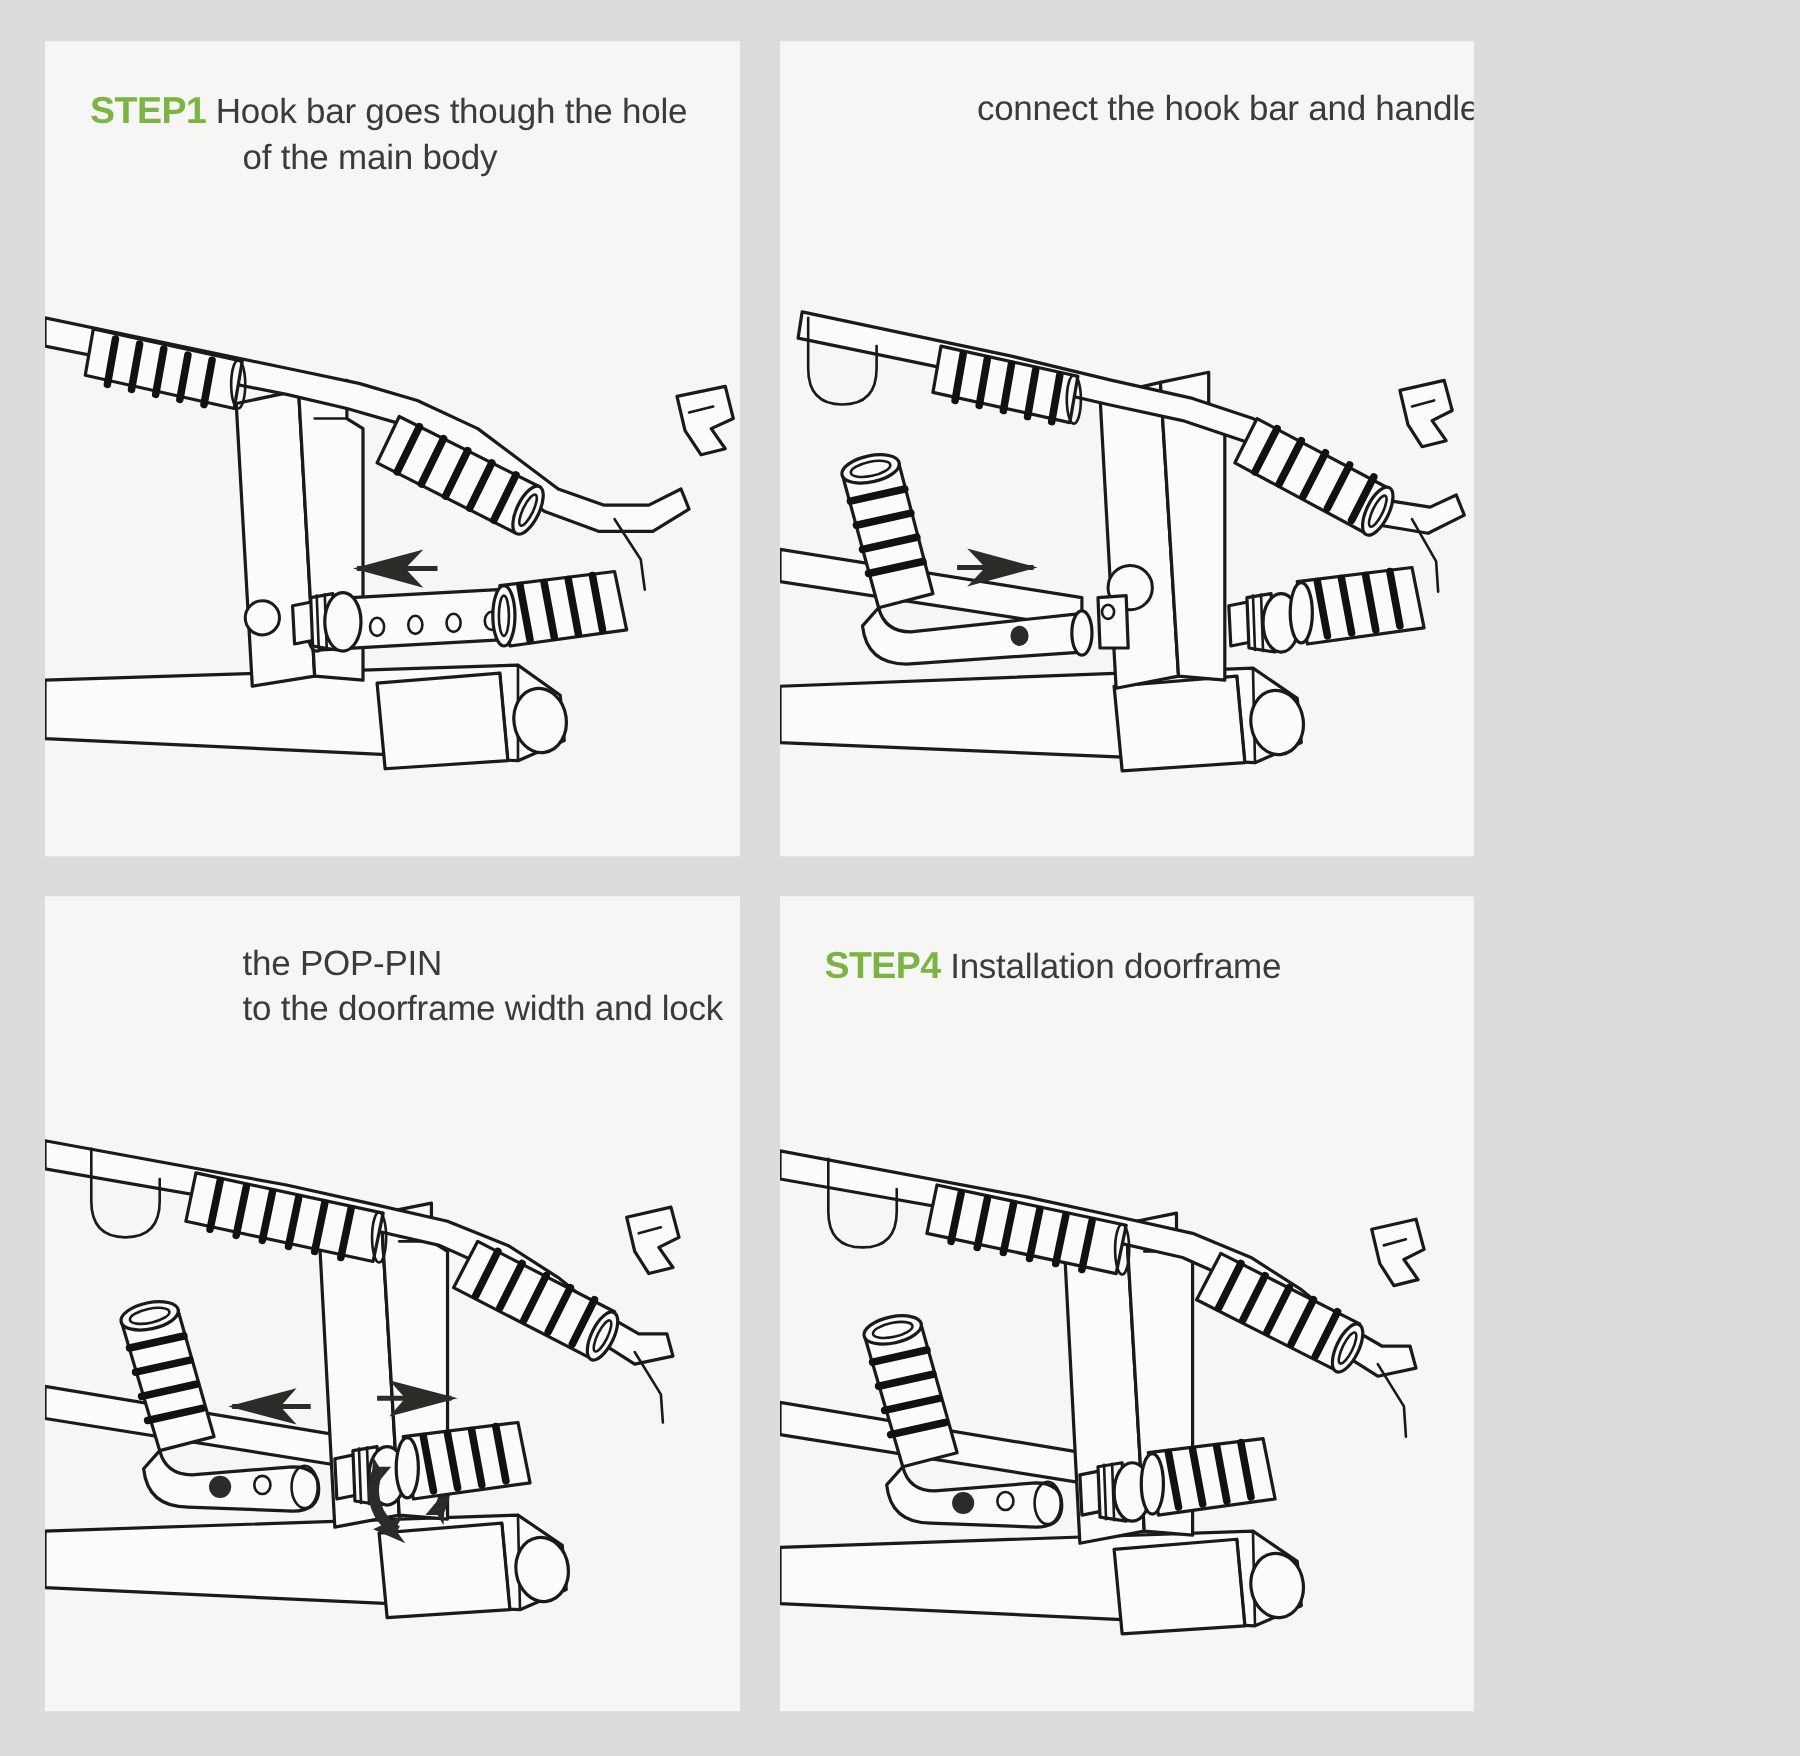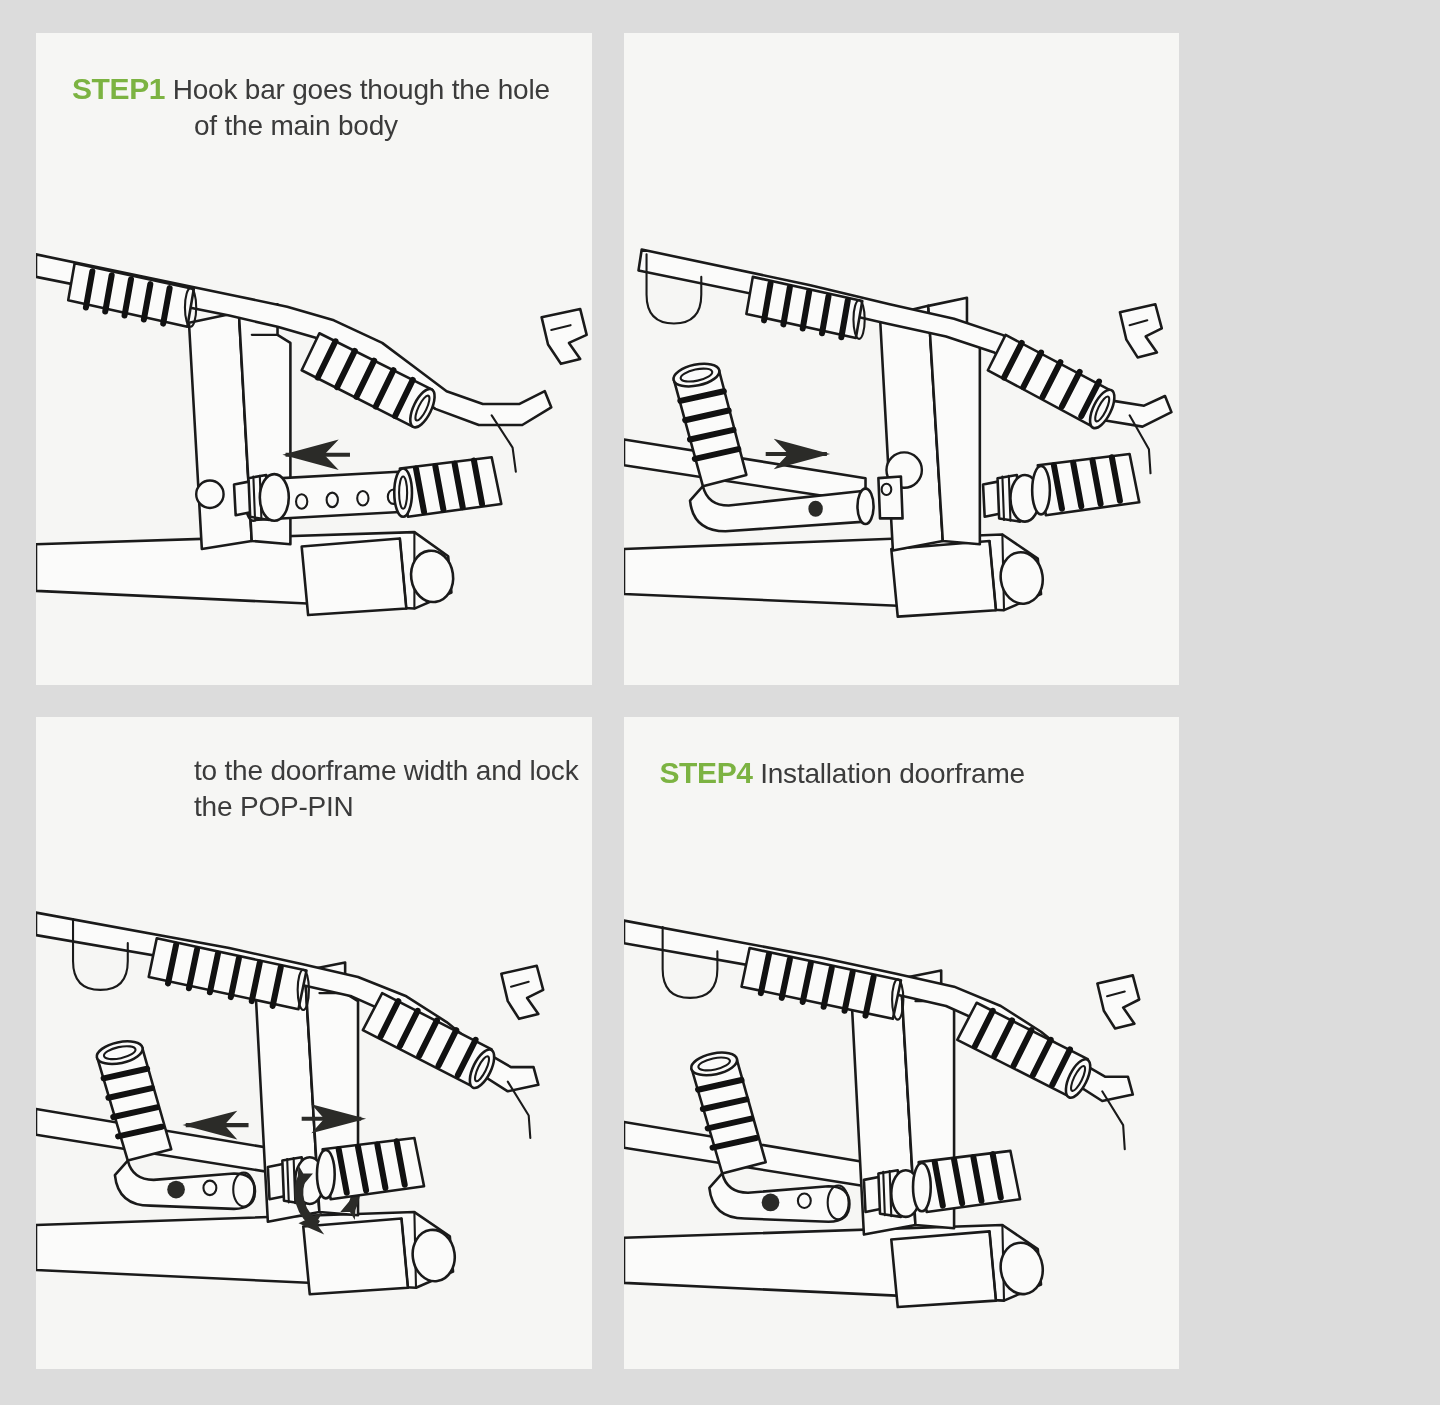--- a/index.html
+++ b/index.html
@@ -328,20 +328,21 @@
           <path d="M582 456 L592 510"></path>
           <path d="M606 452 L616 506"></path>
         </g>
         <ellipse class="ln" cx="518" cy="493" rx="11" ry="30"></ellipse>
       </g>
 
       <path class="ln-thin" d="M628 400 L652 442 L654 472"></path>
     </svg>
 
     <div class="caption">
+      <span class="cap-line indent caption-text">connect the hook bar and handle</span>
     </div>
   </div>
 
   <div class="panel">
     <svg class="art" viewBox="0 0 690 660" preserveAspectRatio="xMidYMid meet">
 
       <g>
         <path class="ln" d="M0 556 L470 540 L514 570 L518 614 L472 634 L0 612 Z"></path>
         <path class="ln-thin" d="M470 540 L472 634"></path>
         <ellipse class="ln" cx="494" cy="594" rx="26" ry="32" transform="rotate(-8 494 594)"></ellipse>
@@ -456,22 +457,22 @@
           <path d="M424 456 L434 510"></path>
           <path d="M448 452 L458 506"></path>
         </g>
         <ellipse class="ln" cx="360" cy="493" rx="11" ry="30"></ellipse>
       </g>
 
       <path class="ln-thin" d="M586 378 L612 420 L614 448"></path>
     </svg>
 
     <div class="caption">
+      <span class="cap-line indent caption-text">the POP-PIN</span>
       <span class="cap-line indent caption-text">to the doorframe width and lock</span>
-      <span class="cap-line indent caption-text">the POP-PIN</span>
     </div>
   </div>
 
   <div class="panel">
     <svg class="art" viewBox="0 0 690 660" preserveAspectRatio="xMidYMid meet">
 
       <g>
         <path class="ln" d="M0 572 L470 556 L514 586 L518 630 L472 650 L0 628 Z"></path>
         <path class="ln-thin" d="M470 556 L472 650"></path>
         <ellipse class="ln" cx="494" cy="610" rx="26" ry="32" transform="rotate(-8 494 610)"></ellipse>

